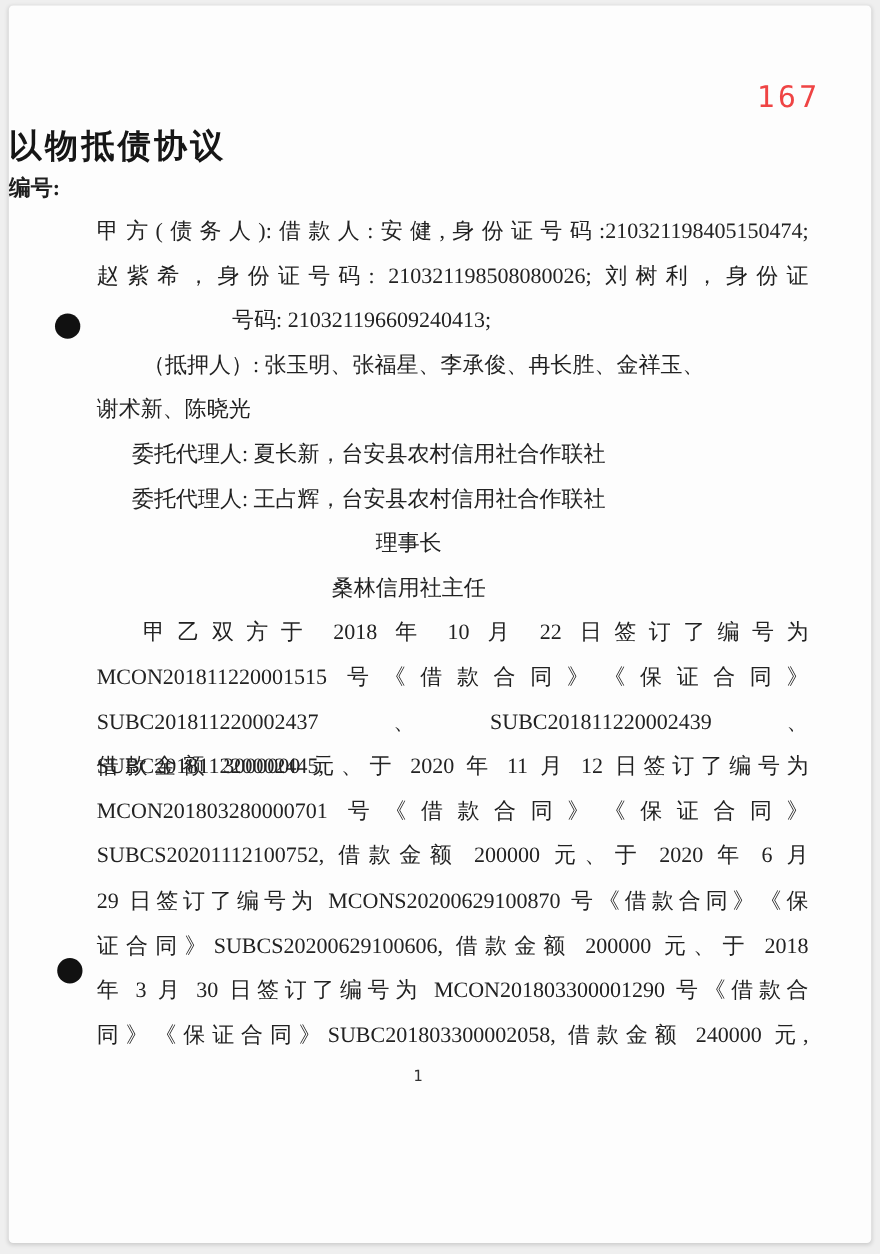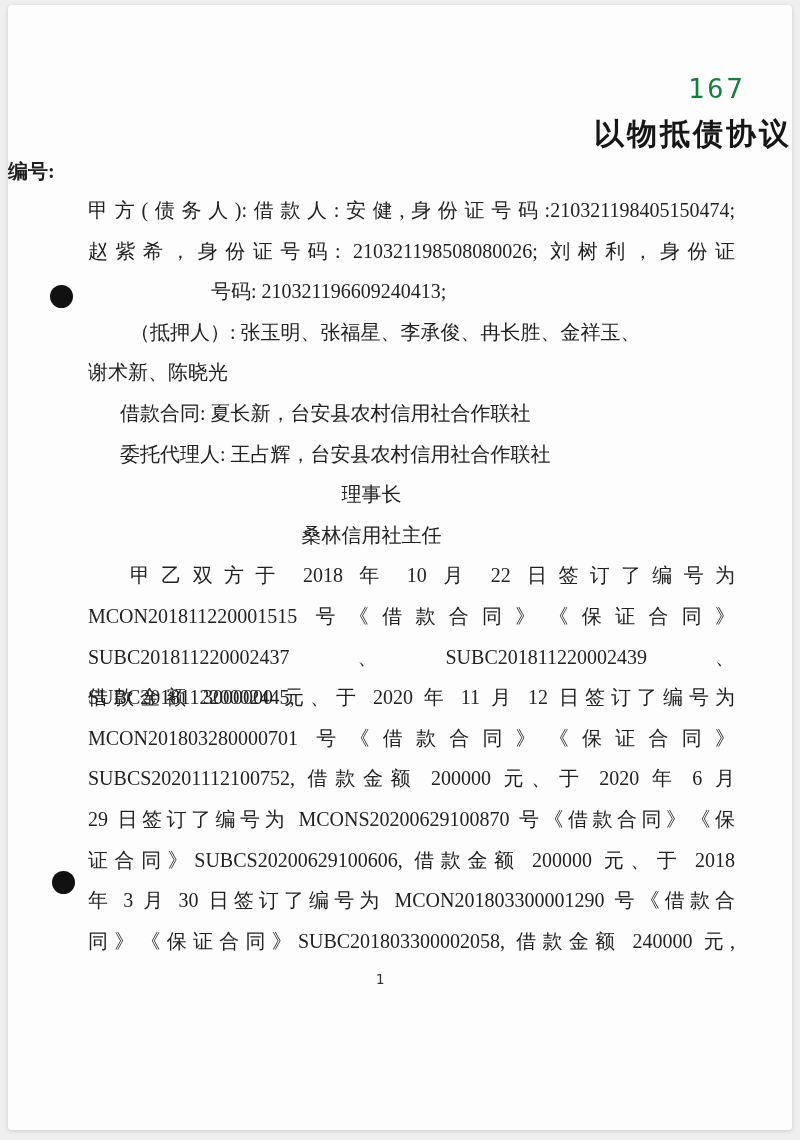--- a/index.html
+++ b/index.html
@@ -23,25 +23,25 @@
     color: #1f1f1f;
     overflow: hidden;
   }
   .folio-stamp {
     position: absolute;
     left: 680px;
     top: 68px;
     font-family: "DejaVu Sans Mono", monospace;
     font-size: 27px;
     letter-spacing: 3px;
-    color: #15803d;
+    color: #ef4444;
   }
   .doc-title {
     margin-top: 108px;
-    text-align: right;
+    text-align: left;
     font-size: 30px;
     font-weight: bold;
     letter-spacing: 3px;
     line-height: 42px;
     color: #161616;
   }
   .serial-row {
     margin-top: 3px;
     font-size: 20px;
     font-weight: bold;
@@ -95,21 +95,21 @@
   <div class="doc-title">以物抵债协议</div>
 
   <div class="serial-row">编号:</div>
 
   <div class="content">
     <div class="line jf">甲方(债务人):借款人:安健,身份证号码:210321198405150474;</div>
     <div class="line jf">赵紫希，身份证号码: 210321198508080026; 刘树利，身份证</div>
     <div class="line ind-3">号码: 210321196609240413;</div>
     <div class="line ind-2">（抵押人）: 张玉明、张福星、李承俊、冉长胜、金祥玉、</div>
     <div class="line">谢术新、陈晓光</div>
-    <div class="line ind-1">借款合同: 夏长新，台安县农村信用社合作联社</div>
+    <div class="line ind-1">委托代理人: 夏长新，台安县农村信用社合作联社</div>
     <div class="line ind-1">委托代理人: 王占辉，台安县农村信用社合作联社</div>
     <div class="line cen">理事长</div>
     <div class="line cen">桑林信用社主任</div>
     <div class="line jf ind-2">甲乙双方于 2018 年 10 月 22 日签订了编号为</div>
     <div class="line jf">MCON201811220001515 号《借款合同》《保证合同》</div>
     <div class="line jf">SUBC201811220002437、SUBC201811220002439、SUBC201811220002445,</div>
     <div class="line jf">借款金额 3000000 元、于 2020 年 11 月 12 日签订了编号为</div>
     <div class="line jf">MCON201803280000701 号《借款合同》《保证合同》</div>
     <div class="line jf">SUBCS20201112100752, 借款金额 200000 元、于 2020 年 6 月</div>
     <div class="line jf">29 日签订了编号为 MCONS20200629100870 号《借款合同》《保</div>

